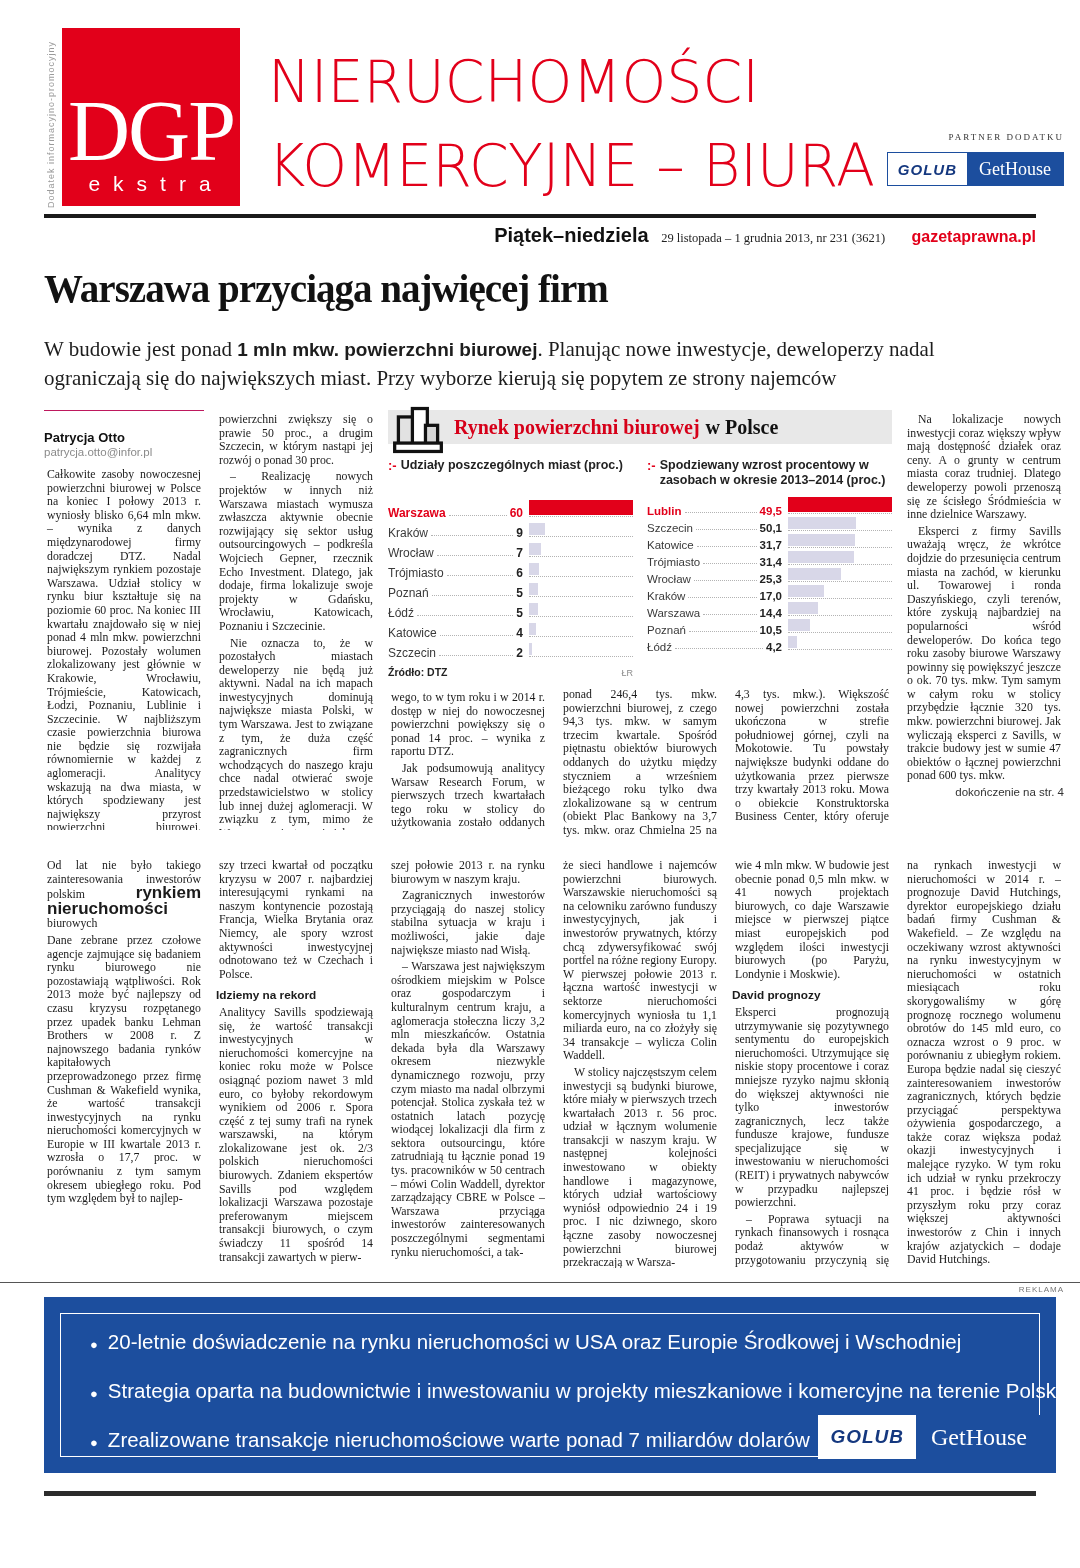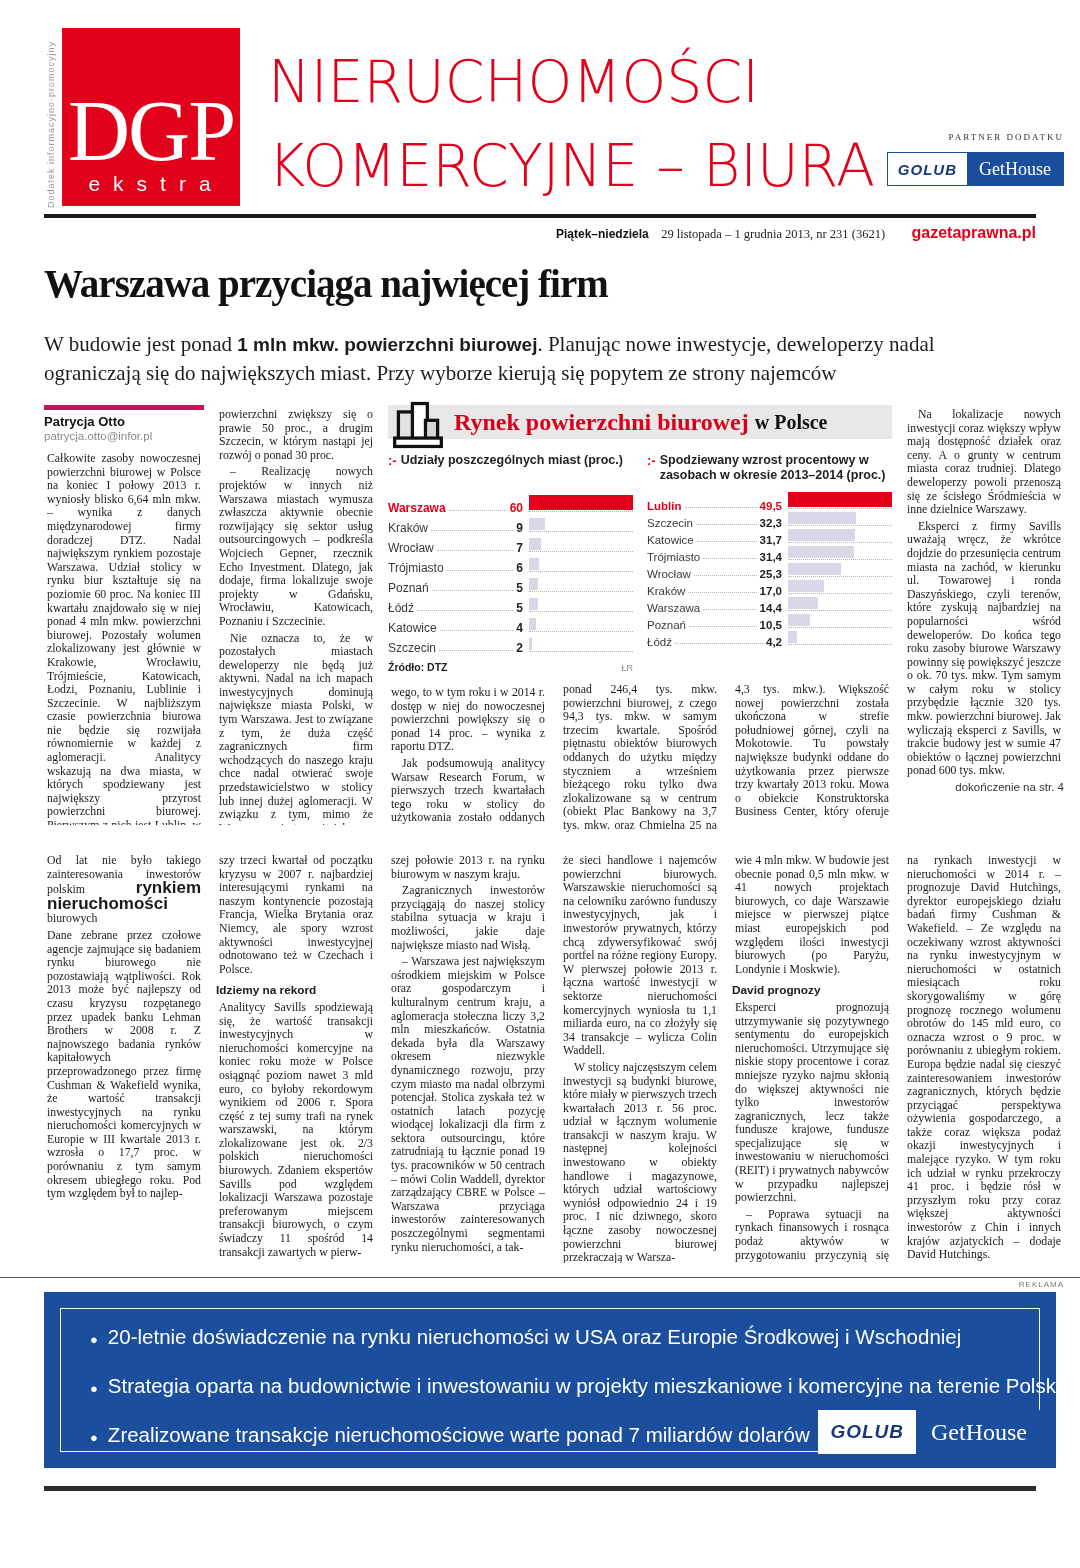--- a/index.html
+++ b/index.html
@@ -20,45 +20,45 @@
   .partner{position:absolute;right:16px;top:132px;text-align:right;}
   .partner-lbl{font-family:"Liberation Serif",serif;font-size:9px;letter-spacing:2px;color:#333;margin-bottom:10px;}
   .plogo{display:inline-flex;height:32px;border:1px solid #1c4e9e;}
   .plogo .golub{background:#fff;color:#15387f;display:flex;align-items:center;padding:0 10px;
     font-family:"Liberation Sans",sans-serif;font-weight:bold;font-style:italic;font-size:15px;letter-spacing:1px;}
   .plogo .gethouse{background:#1c4e9e;color:#fff;display:flex;align-items:center;padding:0 12px;
     font-family:"Liberation Serif",serif;font-size:18px;}
   
   .rule-black{margin:4px 44px 0 44px;height:4px;background:#1a1a1a;}
   .dateline{margin:6px 44px 0 44px;text-align:right;font-family:"Liberation Sans",sans-serif;}
-  .dateline .day{font-weight:bold;font-size:12px;color:#111;}
+  .dateline .day{font-weight:bold;font-size:20px;color:#111;}
   .dateline .details{font-family:"Liberation Serif",serif;font-size:12.5px;color:#222;margin-left:8px;}
   .dateline .site{font-weight:bold;font-size:16px;color:#e2001a;margin-left:22px;margin-top:13px;}
   
   .headline1{margin:12px 40px 0 44px;font-family:"Liberation Serif",serif;font-weight:bold;
     font-size:39px;line-height:60px;letter-spacing:-1px;color:#121212;}
   .standfirst{margin:16px 60px 0 44px;font-size:21px;line-height:28px;color:#1d1d1d;}
   .standfirst b{font-family:"Liberation Sans",sans-serif;font-size:19px;}
   
   .cols{display:flex;gap:12px;margin:18px 0 0 44px;}
   .col{flex:0 0 160px;width:160px;overflow:hidden;}
   .body-txt p{margin:3px;font-size:11.8px;line-height:13.6px;text-align:justify;color:#1b1b1b;}
   .body-txt p.ind{text-indent:11px;}
   .body-txt p + p{margin-top:0;}
-  .byline{font-family:"Liberation Sans",sans-serif;margin-bottom:10px;border-top:5px solid #be185d;padding-top:4px;}
+  .byline{font-family:"Liberation Sans",sans-serif;margin-bottom:10px;border-top:1px solid #be185d;padding-top:19px;}
   .byline .bname{font-weight:bold;font-size:13px;color:#111;}
   .byline .bmail{font-size:11.5px;color:#8a8a8a;margin-top:1px;}
   .a1col{height:420px;}
   .mid{flex:0 0 504px;width:504px;}
   .below-chart{margin-top:10px;height:150px;overflow:hidden;column-count:3;column-gap:12px;}
   .contin{font-family:"Liberation Sans",sans-serif;font-size:11.5px;color:#333;text-align:right;margin-top:3px;}
   
   .chart-panel{position:relative;width:504px;}
   .chart-titlebar{background:#e8e8e8;height:34px;display:flex;align-items:center;padding-left:66px;}
-  .chart-title-red{color:#d60019;font-family:"Liberation Serif",serif;font-weight:bold;font-size:24px;}
+  .chart-title-red{color:#d60019;font-family:"Liberation Serif",serif;font-weight:bold;font-size:20px;}
   .chart-title-blk{color:#111;font-family:"Liberation Serif",serif;font-weight:bold;font-size:20px;margin-left:6px;}
   .chart-icon{position:absolute;left:2px;top:-8px;}
   .subcharts{display:flex;gap:14px;margin-top:14px;}
   .subchart{flex:1;min-width:0;}
   .sc-head{display:flex;font-family:"Liberation Sans",sans-serif;font-size:12.5px;font-weight:bold;color:#222;line-height:15px;min-height:34px;}
   .sc-arrow{color:#e2001a;font-size:13px;margin-right:4px;flex:0 0 auto;}
   .sc-rows{margin-top:8px;}
   .crow{display:flex;align-items:flex-end;height:20px;font-family:"Liberation Sans",sans-serif;font-size:12px;color:#3a3a3a;}
   .crow-s{height:17px;font-size:11.5px;}
   .clbl{white-space:nowrap;}
@@ -249,21 +249,21 @@
                   <span class="clbl">Lublin</span>
                   <span class="clead"></span>
                   <span class="cval">49,5</span>
                   <span class="ctrack">
                     <span class="cbar" style="width: 100%;"></span>
                   </span>
                 </div>
                 <div class="crow crow-s">
                   <span class="clbl">Szczecin</span>
                   <span class="clead"></span>
-                  <span class="cval">32,3</span>
+                  <span class="cval">50,1</span>
                   <span class="ctrack">
                     <span class="cbar" style="width: 65.2525%;"></span>
                   </span>
                 </div>
                 <div class="crow crow-s">
                   <span class="clbl">Katowice</span>
                   <span class="clead"></span>
                   <span class="cval">31,7</span>
                   <span class="ctrack">
                     <span class="cbar" style="width: 64.0404%;"></span>

